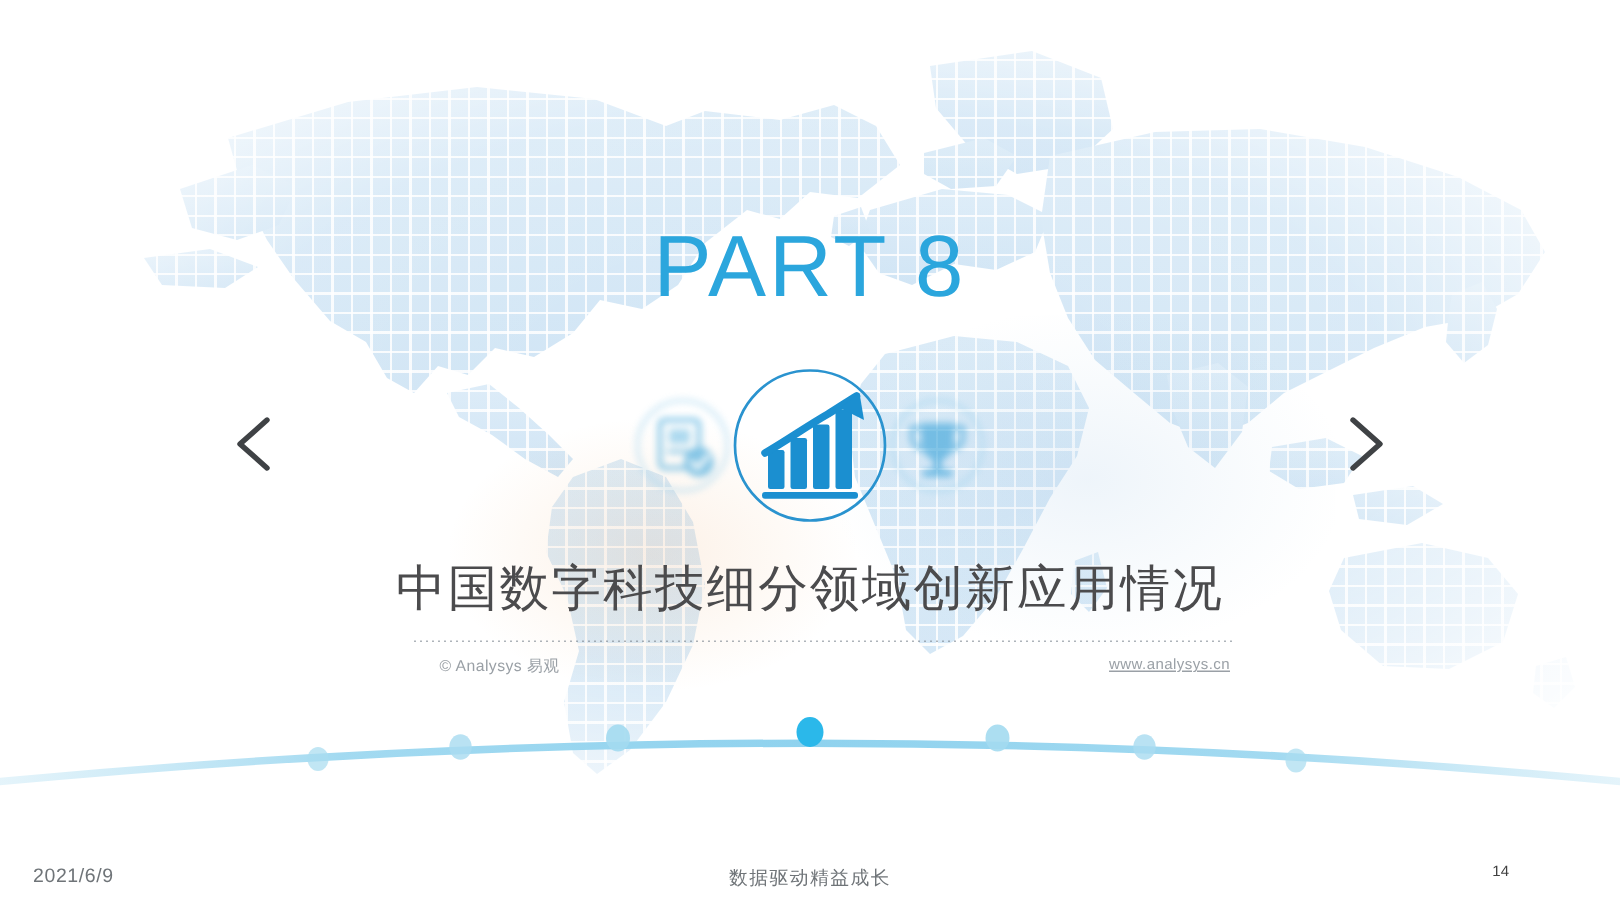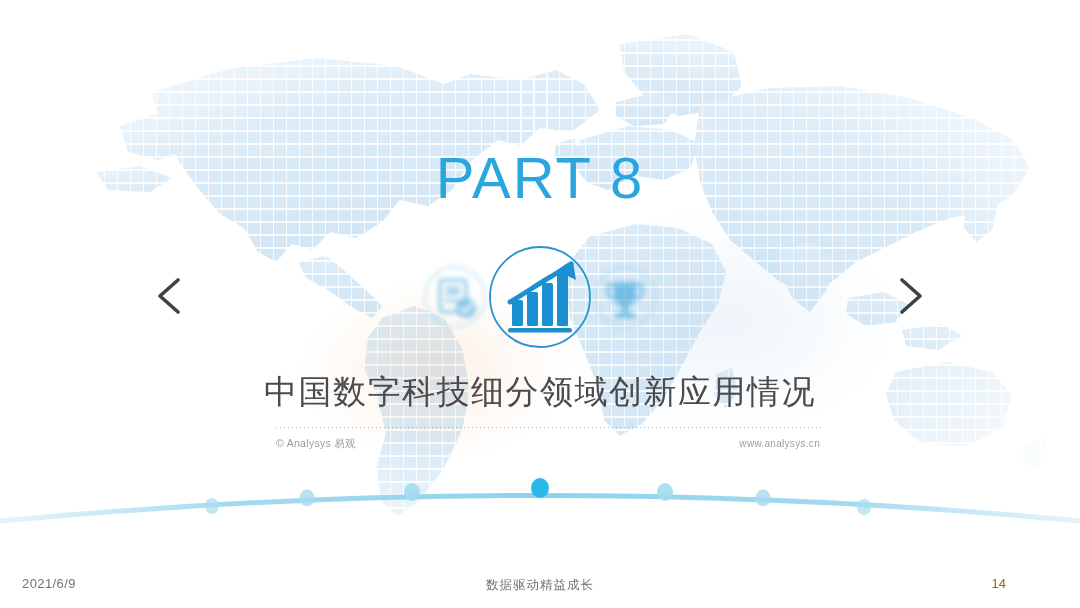--- a/index.html
+++ b/index.html
@@ -143,33 +143,34 @@
     width: 546px;
     height: 1px;
     background-image: repeating-linear-gradient(to right,
         rgba(120,130,140,0.60) 0 1.5px,
         rgba(255,255,255,0) 1.5px 4px);
   }
 
   
   .credit-left {
     position: absolute;
-    left: 276px; top: 437px;
+    left: 293px; top: 437px;
     font-size: 10.5px;
     color: #9aa0a6;
     letter-spacing: 0.3px;
     user-select: none;
   }
   .credit-right {
     position: absolute;
     right: 260px; top: 438px;
     font-size: 10px;
     color: #9aa0a6;
     letter-spacing: 0.3px;
     user-select: none;
+    text-decoration: underline;
   }
 
   
   .nav-chevron {
     position: absolute;
     top: 272px;
     width: 46px;
     height: 48px;
   }
   .nav-chevron.prev { left: 148px; }
@@ -207,22 +208,22 @@
     width: 1080px;
     text-align: center;
     font-size: 12.5px;
     color: #6f7478;
     letter-spacing: 1px;
     user-select: none;
   }
   .footer-page {
     position: absolute;
     right: 22px; top: 8px;
-    font-size: 13px;
-    color: #a16207;
+    font-size: 10px;
+    color: #404040;
     user-select: none;
   }
 </style>
 </head>
 <body>
 
 <div id="slide">
 
   <div class="bg-map">
     <svg width="1080" height="568" viewBox="0 0 1080 568" xmlns="http://www.w3.org/2000/svg">

